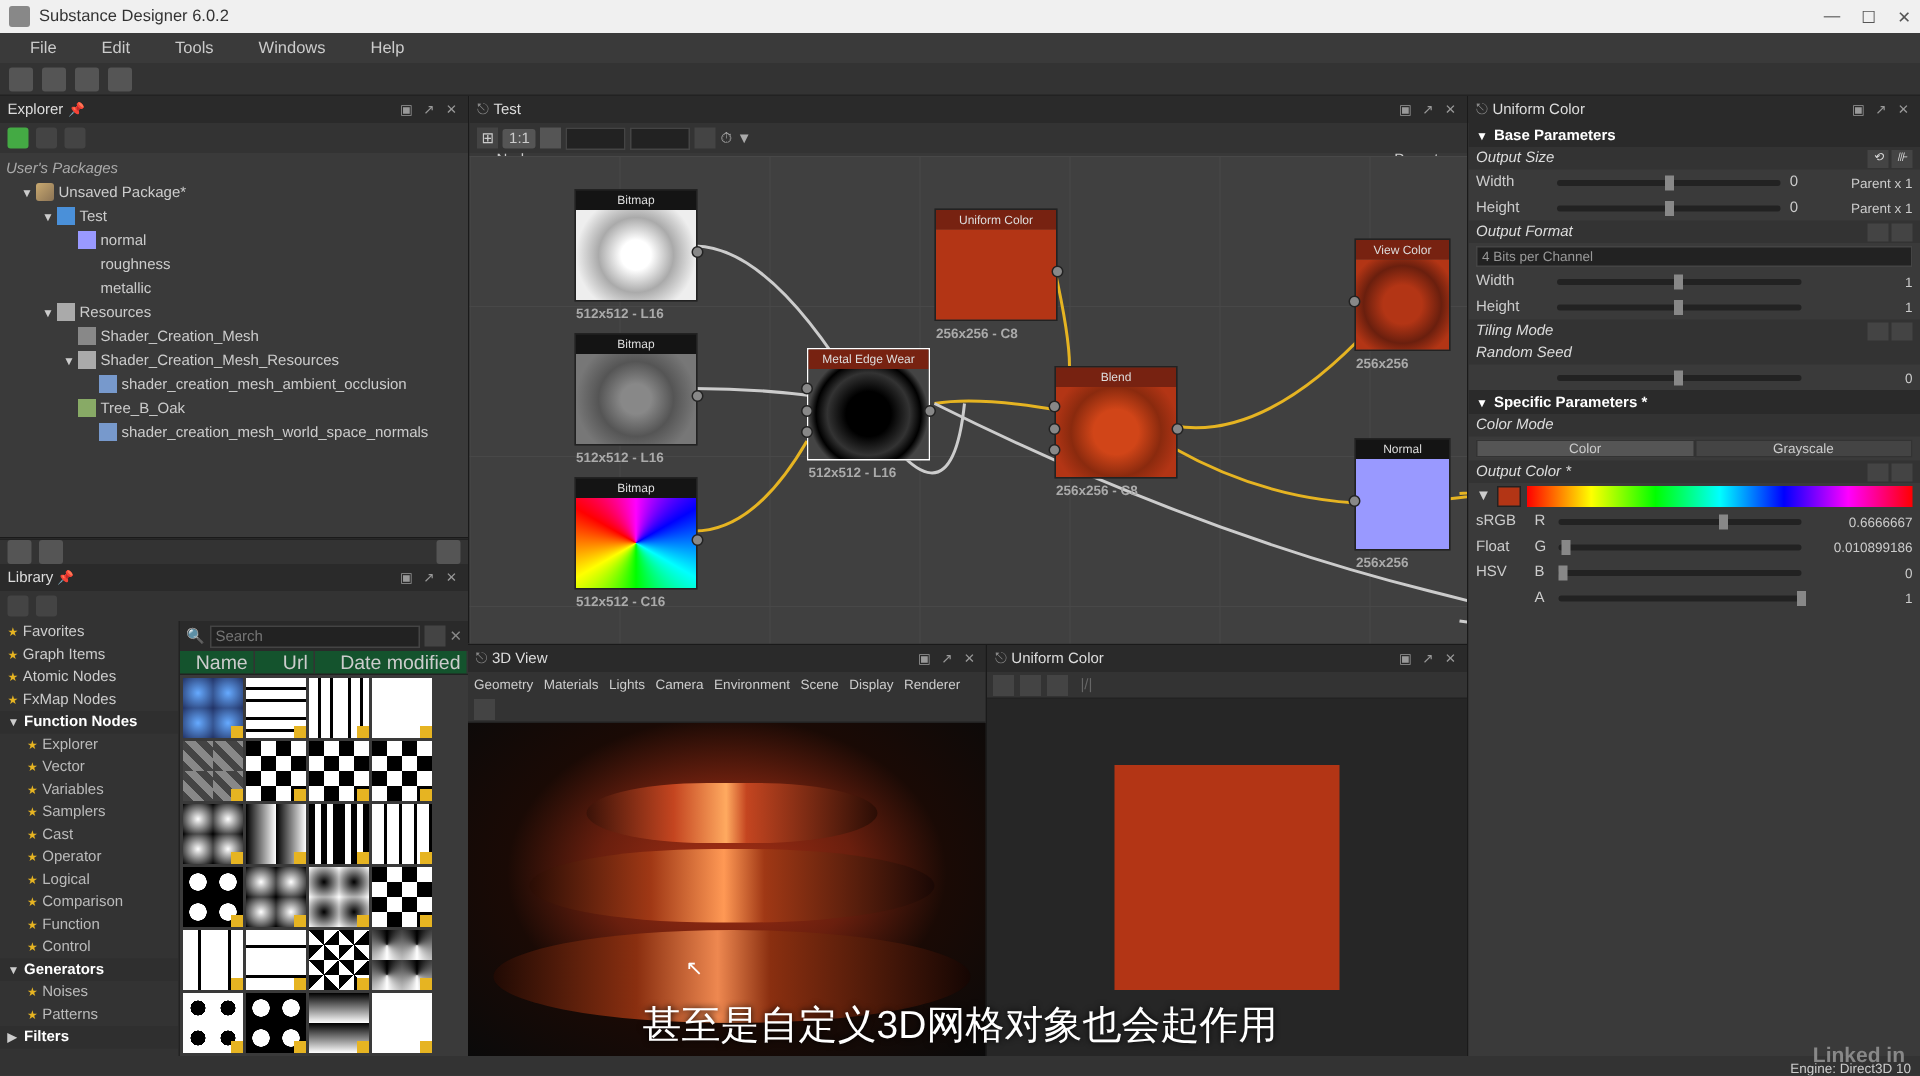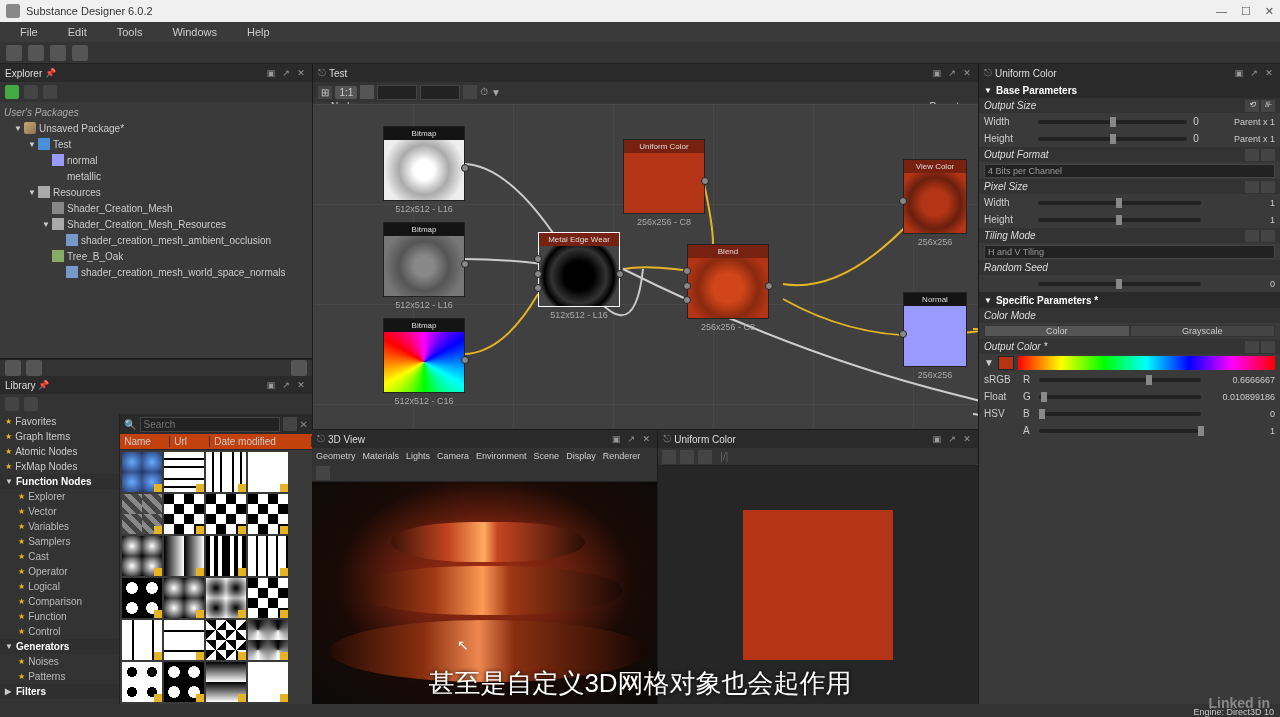--- a/index.html
+++ b/index.html
@@ -41,38 +41,38 @@
 .library { flex: 1; display: flex; }
 .lib-left { width: 140px; background: #333; border-right: 1px solid #222; overflow-y: auto; }
 .lib-item { height: 15px; display: flex; align-items: center; padding: 0 5px; font-size: 10px; color: #ccc; }
 .lib-item .star { color: #e6b422; margin-right: 3px; font-size: 8px; }
 .lib-item .arrow { margin-right: 3px; font-size: 8px; color: #ccc; width: 8px; }
 .lib-item.header { color: #fff; font-weight: bold; background: #2f2f2f; }
 .lib-item.sub { padding-left: 18px; color: #bbb; }
 .lib-right { flex: 1; display: flex; flex-direction: column; background: #3a3a3a; }
 .lib-search { height: 20px; background: #2a2a2a; display: flex; align-items: center; padding: 0 4px; gap: 3px; }
 .lib-search input { flex: 1; background: #222; border: 1px solid #444; color: #ccc; height: 15px; font-size: 10px; padding: 0 3px; }
-.lib-cols { height: 16px; background: #c2410c; display: flex; align-items: center; font-size: 10px; color: #ccc; border-bottom: 1px solid #222; }
+.lib-cols { height: 16px; background: #14532d; display: flex; align-items: center; font-size: 13px; color: #ccc; border-bottom: 1px solid #222; text-align: right; }
 .lib-cols span { padding: 0 4px; border-right: 1px solid #333; }
 .lib-grid { flex: 1; display: grid; grid-template-columns: repeat(4, 40px); gap: 2px; padding: 2px; align-content: start; overflow: hidden; }
 .lib-thumb { width: 40px; height: 40px; background: #222; position: relative; }
 .lib-thumb .badge { position: absolute; bottom: 0; right: 0; width: 8px; height: 8px; background: #e6b422; }
 .graph { flex: 1; background: #444; position: relative; overflow: hidden; border-left: 1px solid #1a1a1a; }
 .graph-toolbar { height: 20px; background: #333; display: flex; align-items: center; padding: 0 5px; gap: 3px; font-size: 10px; }
 .graph-toolbar input { background: #222; border: 1px solid #444; color: #ccc; height: 15px; width: 40px; font-size: 10px; }
 .graph-toolbar .zoom-badge { background: #555; padding: 1px 4px; border-radius: 2px; }
 .graph-filter { height: 20px; background: #383838; display: flex; align-items: center; padding: 0 5px; gap: 4px; font-size: 10px; }
 .graph-filter select { background: #222; border: 1px solid #555; color: #ccc; font-size: 10px; height: 16px; width: 100px; }
 .filter-badges { display: flex; gap: 0; margin-left: auto; }
 .filter-badge { width: 20px; height: 14px; font-size: 8px; display: flex; align-items: center; justify-content: center; color: #222; }
 .graph-canvas { position: absolute; top: 40px; left: 0; right: 0; bottom: 0; background: #404040; background-image: linear-gradient(#484848 1px, transparent 1px), linear-gradient(90deg, #484848 1px, transparent 1px); background-size: 100px 100px; }
 .node { position: absolute; background: #333; border: 1px solid #222; }
 .node-title { height: 13px; background: rgba(0,0,0,0.6); color: #ddd; font-size: 8px; display: flex; align-items: center; justify-content: center; }
 .node-body { width: 80px; height: 60px; }
-.node-caption { position: absolute; bottom: -14px; left: 0; right: 0; text-align: center; font-size: 9px; color: #aaa; }
+.node-caption { position: absolute; bottom: -14px; left: 0; right: 0; text-align: left; font-size: 9px; color: #aaa; font-weight: bold; }
 .node .port-l, .node .port-r { position: absolute; width: 8px; height: 8px; background: #888; border-radius: 50%; border: 1px solid #222; }
 .node .port-r { right: -5px; top: 50%; }
 .node .port-l { left: -5px; top: 50%; }
 .wire { position: absolute; pointer-events: none; }
 .views { height: 275px; display: flex; border-top: 1px solid #1a1a1a; }
 .view3d, .view2d { display: flex; flex-direction: column; background: #2a2a2a; }
 .view3d { flex: 1.08; border-right: 1px solid #1a1a1a; }
 .view2d { flex: 1; }
 .view-menubar { height: 16px; background: #333; display: flex; align-items: center; padding: 0 4px; gap: 7px; font-size: 9px; color: #ccc; }
 .view-toolbar { height: 18px; background: #333; display: flex; align-items: center; padding: 0 4px; gap: 4px; border-bottom: 1px solid #222; }
@@ -161,20 +161,25 @@
               <span>Test</span>
             </div>
             <div class="tree-item indent-3">
               <span class="arrow"></span>
               <span class="icon icon-purple"></span>
               <span>normal</span>
             </div>
             <div class="tree-item indent-3">
               <span class="arrow"></span>
               <span class="icon "></span>
+              <span>roughness</span>
+            </div>
+            <div class="tree-item indent-3">
+              <span class="arrow"></span>
+              <span class="icon "></span>
               <span>metallic</span>
             </div>
             <div class="tree-item indent-2">
               <span class="arrow">▼</span>
               <span class="icon icon-folder"></span>
               <span>Resources</span>
             </div>
             <div class="tree-item indent-3">
               <span class="arrow"></span>
               <span class="icon icon-mesh"></span>
@@ -481,21 +486,21 @@
         </div>
         <div class="node" style="left:225px;top:128px;border:1px solid #fff">
           <div class="node-title" style="background:#772211">Metal Edge Wear</div>
           <div class="node-body" style="background:radial-gradient(circle,#000 30%,#333 55%,#000 70%,#444 80%)"></div>
           <div class="port-l" style="top:30%"></div>
             <div class="port-l" style="top:50%"></div>
             <div class="port-l" style="top:70%"></div>
           <div class="port-r"></div>
           <div class="node-caption">512x512 - L16</div>
         </div>
-        <div class="node" style="left:374px;top:140px">
+        <div class="node" style="left:390px;top:140px">
           <div class="node-title" style="background:#772211">Blend</div>
           <div class="node-body" style="background:radial-gradient(circle,#d14518 30%,#8a2a0e 60%,#b33515 85%)"></div>
           <div class="port-l" style="top:30%"></div>
             <div class="port-l" style="top:50%"></div>
             <div class="port-l" style="top:70%"></div>
           <div class="port-r"></div>
           <div class="node-caption">256x256 - C8</div>
         </div>
         <div class="node" style="left:590px;top:55px">
           <div class="node-title" style="background:#772211">View Color</div>
@@ -612,27 +617,20 @@
         <div class="prop-subheader">
             <span>Output Format</span>
             <div style="margin-left:auto;display:flex;gap:2px">
               <span style="width:14px;height:12px;background:#444"></span>
               <span style="width:14px;height:12px;background:#444"></span>
             </div>
           </div>
         <div class="prop-row">
             <span class="field">4 Bits per Channel</span>
           </div>
-        <div class="prop-subheader">
-            <span>Pixel Size</span>
-            <div style="margin-left:auto;display:flex;gap:2px">
-              <span style="width:14px;height:12px;background:#444"></span>
-              <span style="width:14px;height:12px;background:#444"></span>
-            </div>
-          </div>
         <div class="prop-row">
             <span class="label">Width</span>
             <div class="slider">
               <div class="handle" style="left:48%"></div>
             </div>
             <span class="value">1</span>
           </div>
         <div class="prop-row">
             <span class="label">Height</span>
             <div class="slider">
@@ -640,23 +638,20 @@
             </div>
             <span class="value">1</span>
           </div>
         <div class="prop-subheader">
             <span>Tiling Mode</span>
             <div style="margin-left:auto;display:flex;gap:2px">
               <span style="width:14px;height:12px;background:#444"></span>
               <span style="width:14px;height:12px;background:#444"></span>
             </div>
           </div>
-        <div class="prop-row">
-            <span class="field">H and V Tiling</span>
-          </div>
         <div class="prop-subheader">
             <span>Random Seed</span>
           </div>
         <div class="prop-row">
             <span class="label"></span>
             <div class="slider">
               <div class="handle" style="left:48%"></div>
             </div>
             <span class="value">0</span>
           </div>

